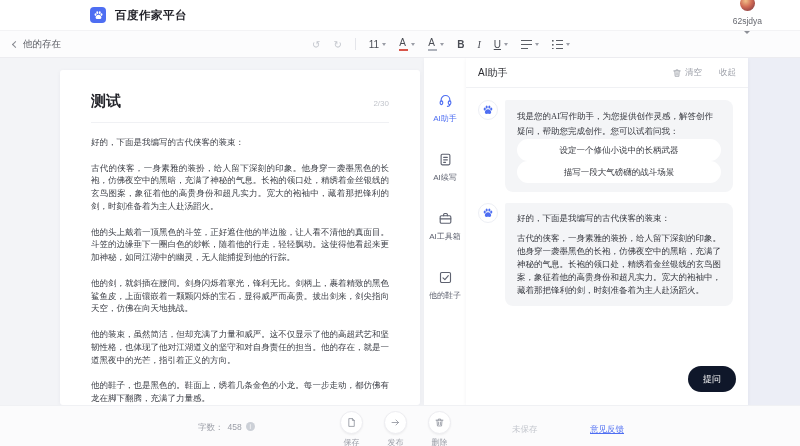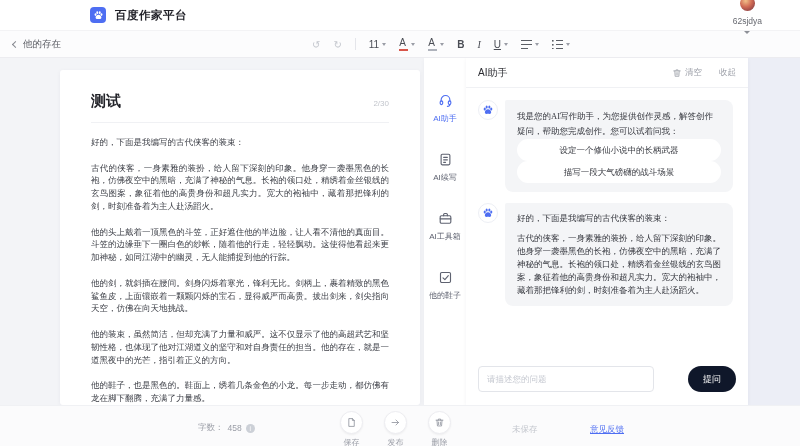--- a/index.html
+++ b/index.html
@@ -71,21 +71,21 @@
   .user-avatar { width:20px; height:20px; border-radius:50%; background:radial-gradient(circle at 38% 32%, #f2c089 0%, #d06a54 45%, #6e2f3e 100%); flex-shrink:0; }
   .bubble-ai .reply-p { line-height:13px; }
   .bubble-ai .reply-gap { height:7px; }
   .chat-input-row { display:flex; align-items:center; padding:9px 12px 13px; flex-shrink:0; }
   .chat-input { flex:1; max-width:176px; height:26px; border:1px solid #e3e5ea; border-radius:4px; font-size:8.5px; padding:0 8px; color:#35373e; outline:none; font-family:"Liberation Sans",sans-serif; }
   .chat-input::placeholder { color:#c6c9d1; }
   .ask-btn { margin-left:auto; width:48px; height:26px; border-radius:14px; background:#0f172a; color:#fff; font-size:9px; border:none; cursor:pointer; display:flex; align-items:center; justify-content:center; font-family:"Liberation Sans",sans-serif; }
 
   
   .footer { position:absolute; left:0; right:0; bottom:0; height:41px; background:#fbfbfc; border-top:1px solid #f0f1f4; z-index:4; }
-  .wordcount { position:absolute; left:198px; top:16px; display:flex; align-items:center; gap:4px; font-size:8.5px; color:#9b9ea7; }
+  .wordcount { position:absolute; left:198px; top:16px; display:flex; align-items:flex-start; gap:4px; font-size:8.5px; color:#9b9ea7; }
   .info-dot { width:9px; height:9px; border-radius:50%; background:#ccd0d7; color:#fff; font-size:6.5px; line-height:9px; text-align:center; cursor:pointer; }
   .fbtns { position:absolute; left:340px; top:5px; display:flex; gap:21px; }
   .fbtn { display:flex; flex-direction:column; align-items:center; gap:3px; cursor:pointer; }
   .fbtn-circle { width:23px; height:23px; border-radius:50%; background:#fff; border:1px solid #ededf1; box-shadow:0 1px 2px rgba(0,0,0,.05); display:flex; align-items:center; justify-content:center; }
   .fbtn-circle svg { width:11px; height:11px; stroke:#8a8e98; fill:none; stroke-width:1.7; stroke-linecap:round; stroke-linejoin:round; }
   .fbtn-label { font-size:8px; color:#9b9ea7; }
   .unsaved { position:absolute; left:512px; top:18px; font-size:8.5px; color:#c4c7ce; }
   .feedback { position:absolute; left:590px; top:18px; font-size:8.5px; color:#4e6ef2; text-decoration:underline; cursor:pointer; }
 </style>
 </head>
@@ -244,21 +244,20 @@
           </svg>
       </div>
       <div class="bubble-ai">
         <div class="reply-p">好的，下面是我编写的古代侠客的装束：</div>
         <div class="reply-gap"></div>
         <div class="reply-p">古代的侠客，一身素雅的装扮，给人留下深刻的印象。他身穿一袭墨黑色的长袍，仿佛夜空中的黑暗，充满了神秘的气息。长袍的领口处，精绣着金丝银线的玄鸟图案，象征着他的高贵身份和超凡实力。宽大的袍袖中，藏着那把锋利的剑，时刻准备着为主人赴汤蹈火。</div>
       </div>
     </div>
   </div>
   <div class="chat-input-row">
-    <input class="chat-input" type="text" placeholder="请描述您的问题" style="">
     <button class="ask-btn">提问</button>
   </div>
 </div>
 
 <div class="footer">
   <div class="wordcount">
     <span>字数：</span>
       <span>458</span>
     <span class="info-dot">i</span>
   </div>

